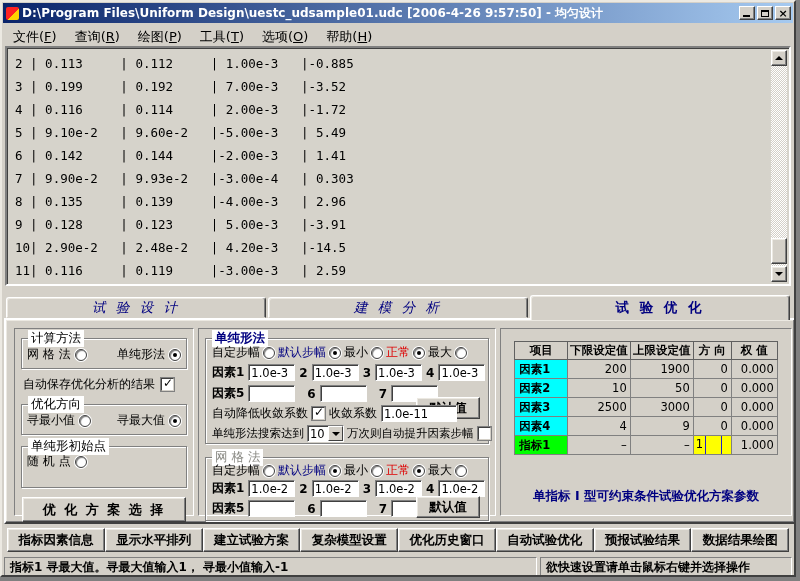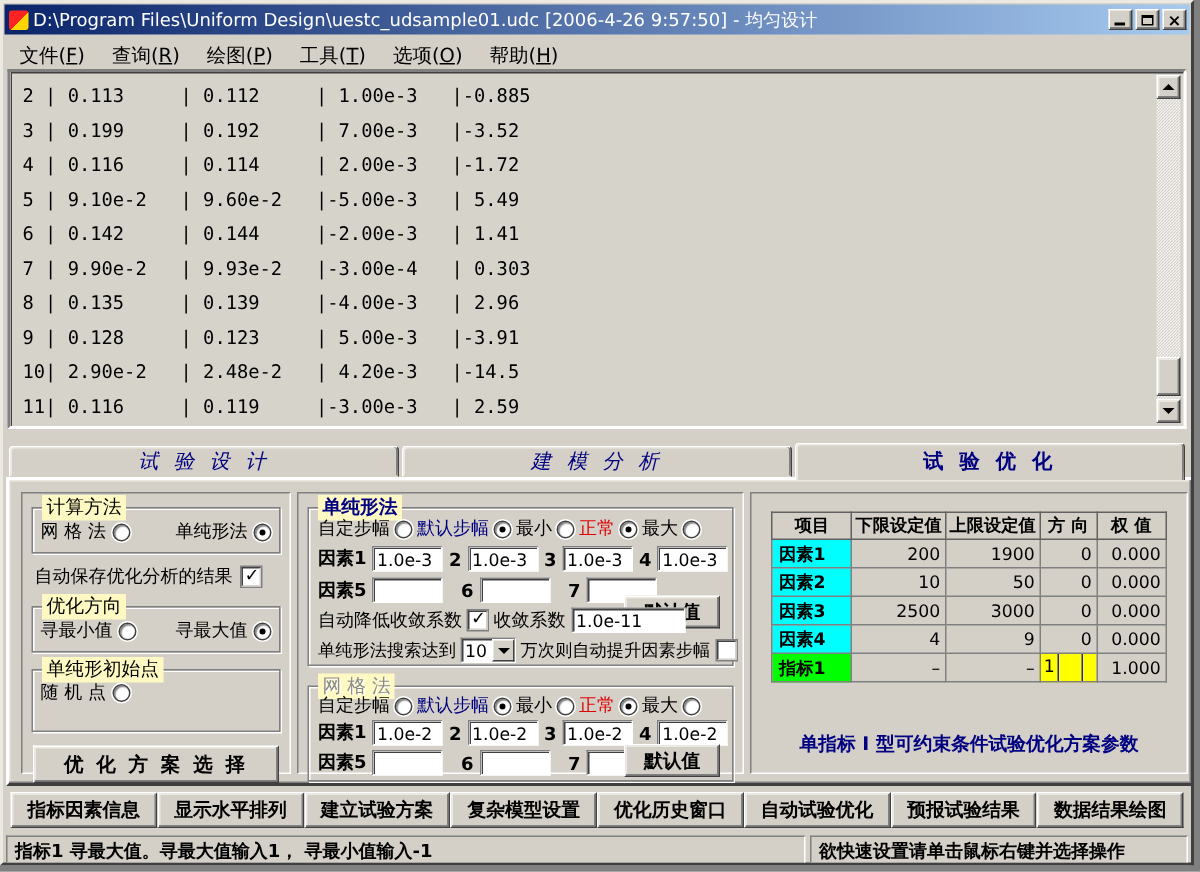--- a/index.html
+++ b/index.html
@@ -10,21 +10,21 @@
     border:2px solid; border-color:#ece9e2 #404040 #404040 #ece9e2;
     background:#d4d0c8; overflow:hidden; }
 
   
   .titlebar { position:absolute; top:1px; left:1px; right:1px; height:20px;
     background:linear-gradient(to right,#0a246a,#a6caf0);
     display:flex; align-items:center; padding:0 2px; }
   .app-icon { width:13px; height:13px; margin:0 3px 0 1px; flex:none;
     background:linear-gradient(135deg,#ff2222 0 55%,#ffd400 55% 100%);
     border-radius:2px; }
-  .title-text { color:#fff; font-weight:normal; font-size:12px; white-space:nowrap;
+  .title-text { color:#fff; font-weight:bold; font-size:12px; white-space:nowrap;
     overflow:hidden; flex:1; letter-spacing:0; }
   .win-btns { display:flex; gap:2px; flex:none; }
   .wbtn { width:16px; height:14px; background:#d4d0c8; position:relative;
     border:1px solid; border-color:#fff #404040 #404040 #fff;
     box-shadow:inset -1px -1px 0 #808080; display:flex; align-items:center; justify-content:center;
     font-size:11px; font-weight:bold; line-height:1; color:#000; cursor:default; }
   .glyph-min { position:absolute; bottom:2px; left:3px; width:7px; height:2px; background:#000; }
   .glyph-max { width:8px; height:7px; border:1px solid #000; border-top:2px solid #000; }
 
   
@@ -75,21 +75,21 @@
     box-shadow:inset -1px -1px 0 #808080,inset 1px 1px 0 #ece9e2; z-index:2; }
   .subpanel { position:absolute; top:8px; height:188px;
     border:1px solid; border-color:#808080 #fff #fff #808080; }
   .p-left  { left:8px;   width:180px; }
   .p-mid   { left:192px; width:298px; }
   .p-right { left:494px; width:292px; }
 
   
   .group { position:relative; border:1px solid #808080;
     box-shadow:1px 1px 0 #fff, inset 1px 1px 0 #fff; }
-  .gtitle { position:absolute; top:-9px; left:6px; background:#fef9c3; padding:0 3px;
+  .gtitle { position:absolute; top:-9px; left:6px; background:#ffffff; padding:0 3px;
     font-size:12.5px; white-space:nowrap; }
   .gtitle.navy { color:#000080; font-weight:bold; }
   .gtitle.disabled { color:#8a8a84; text-shadow:1px 1px 0 #fff; }
 
   
   .radio { width:12px; height:12px; border-radius:50%; background:#fff; flex:none;
     border:1px solid #404040; box-shadow:inset 1px 1px 1px #808080, 0 0 0 1px #fff; position:relative; }
   .radio.checked::after { content:""; position:absolute; top:3px; left:3px; width:4px; height:4px;
     border-radius:50%; background:#000; }
   .cb { width:13px; height:13px; background:#fff; flex:none; position:relative;

